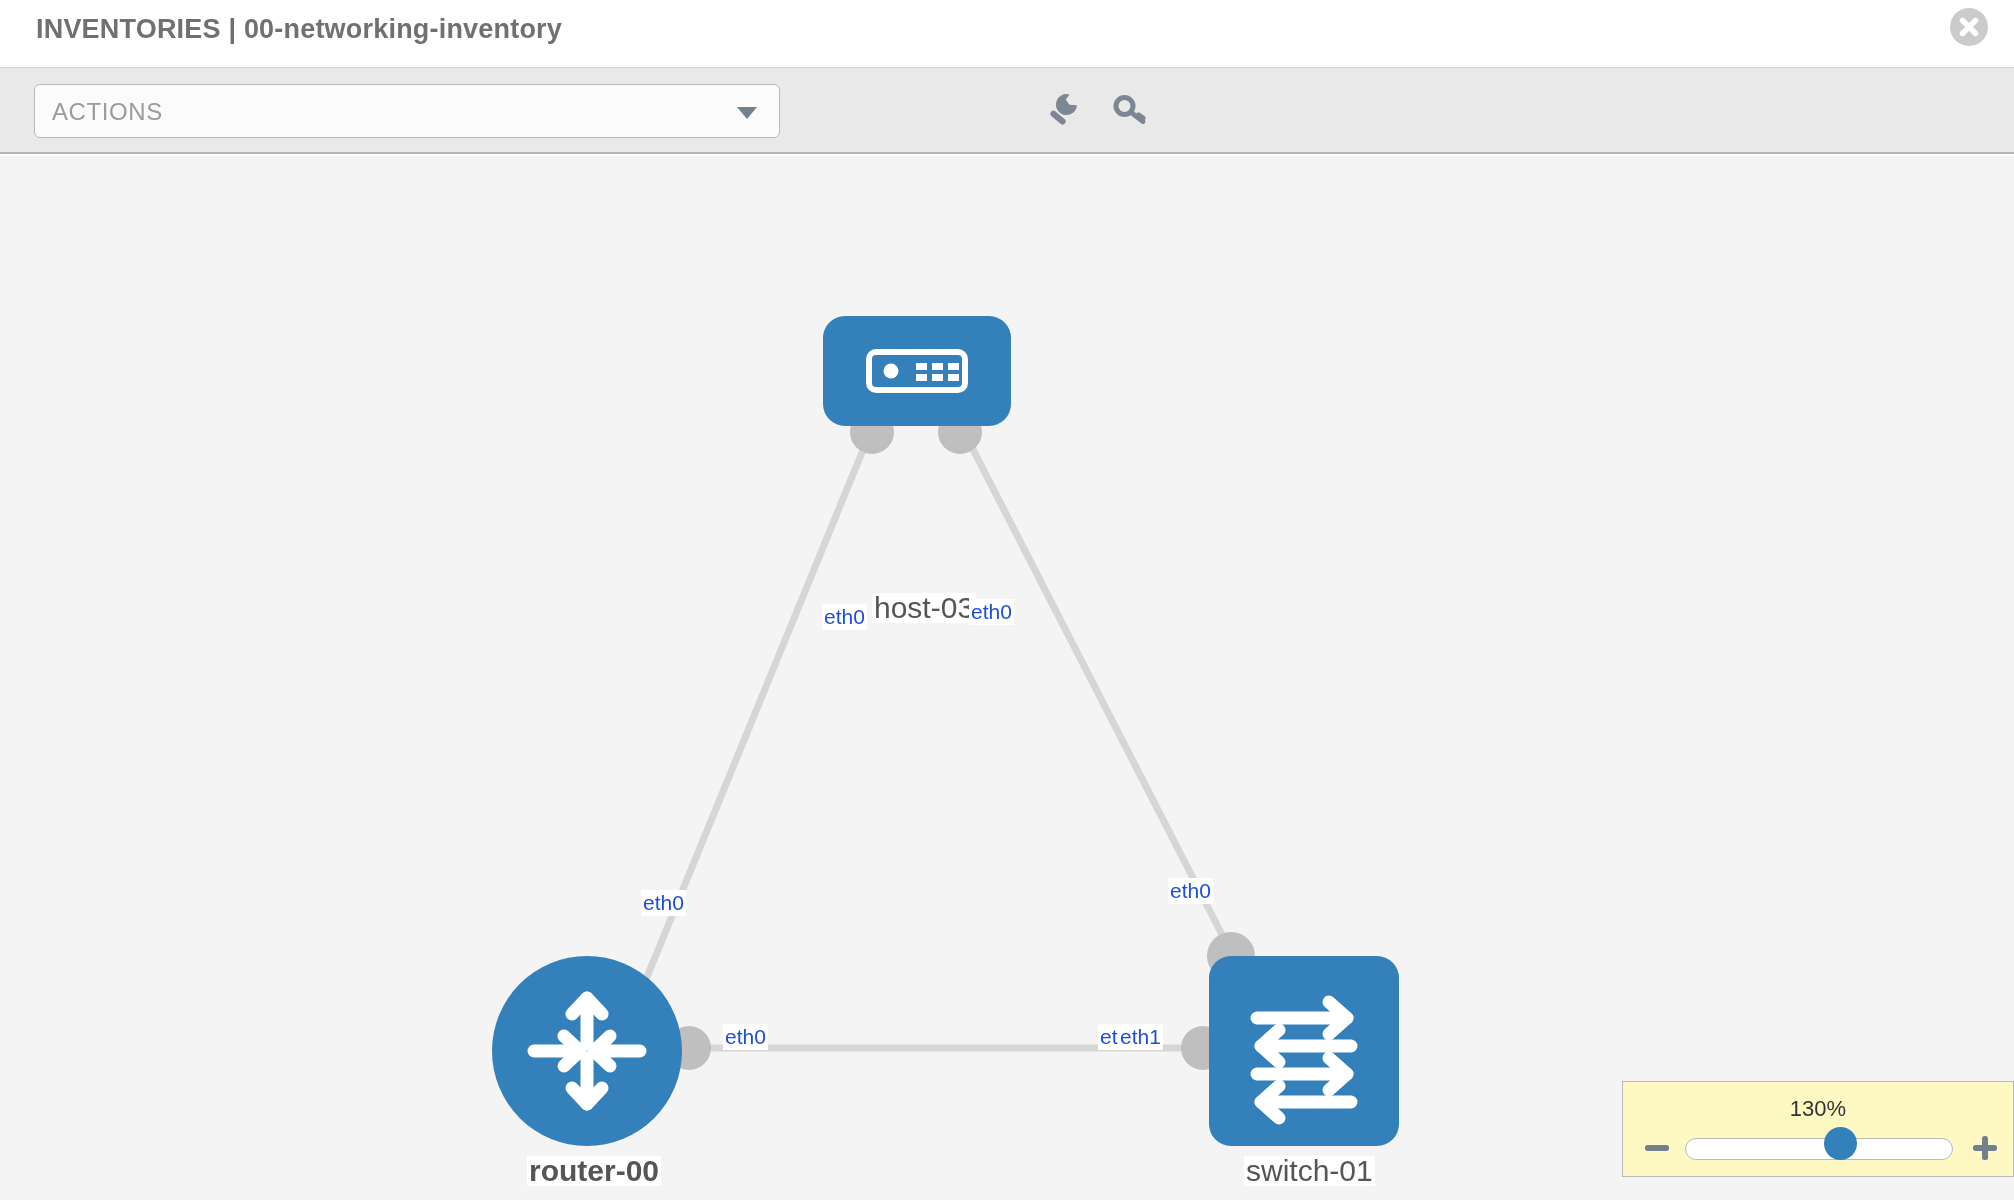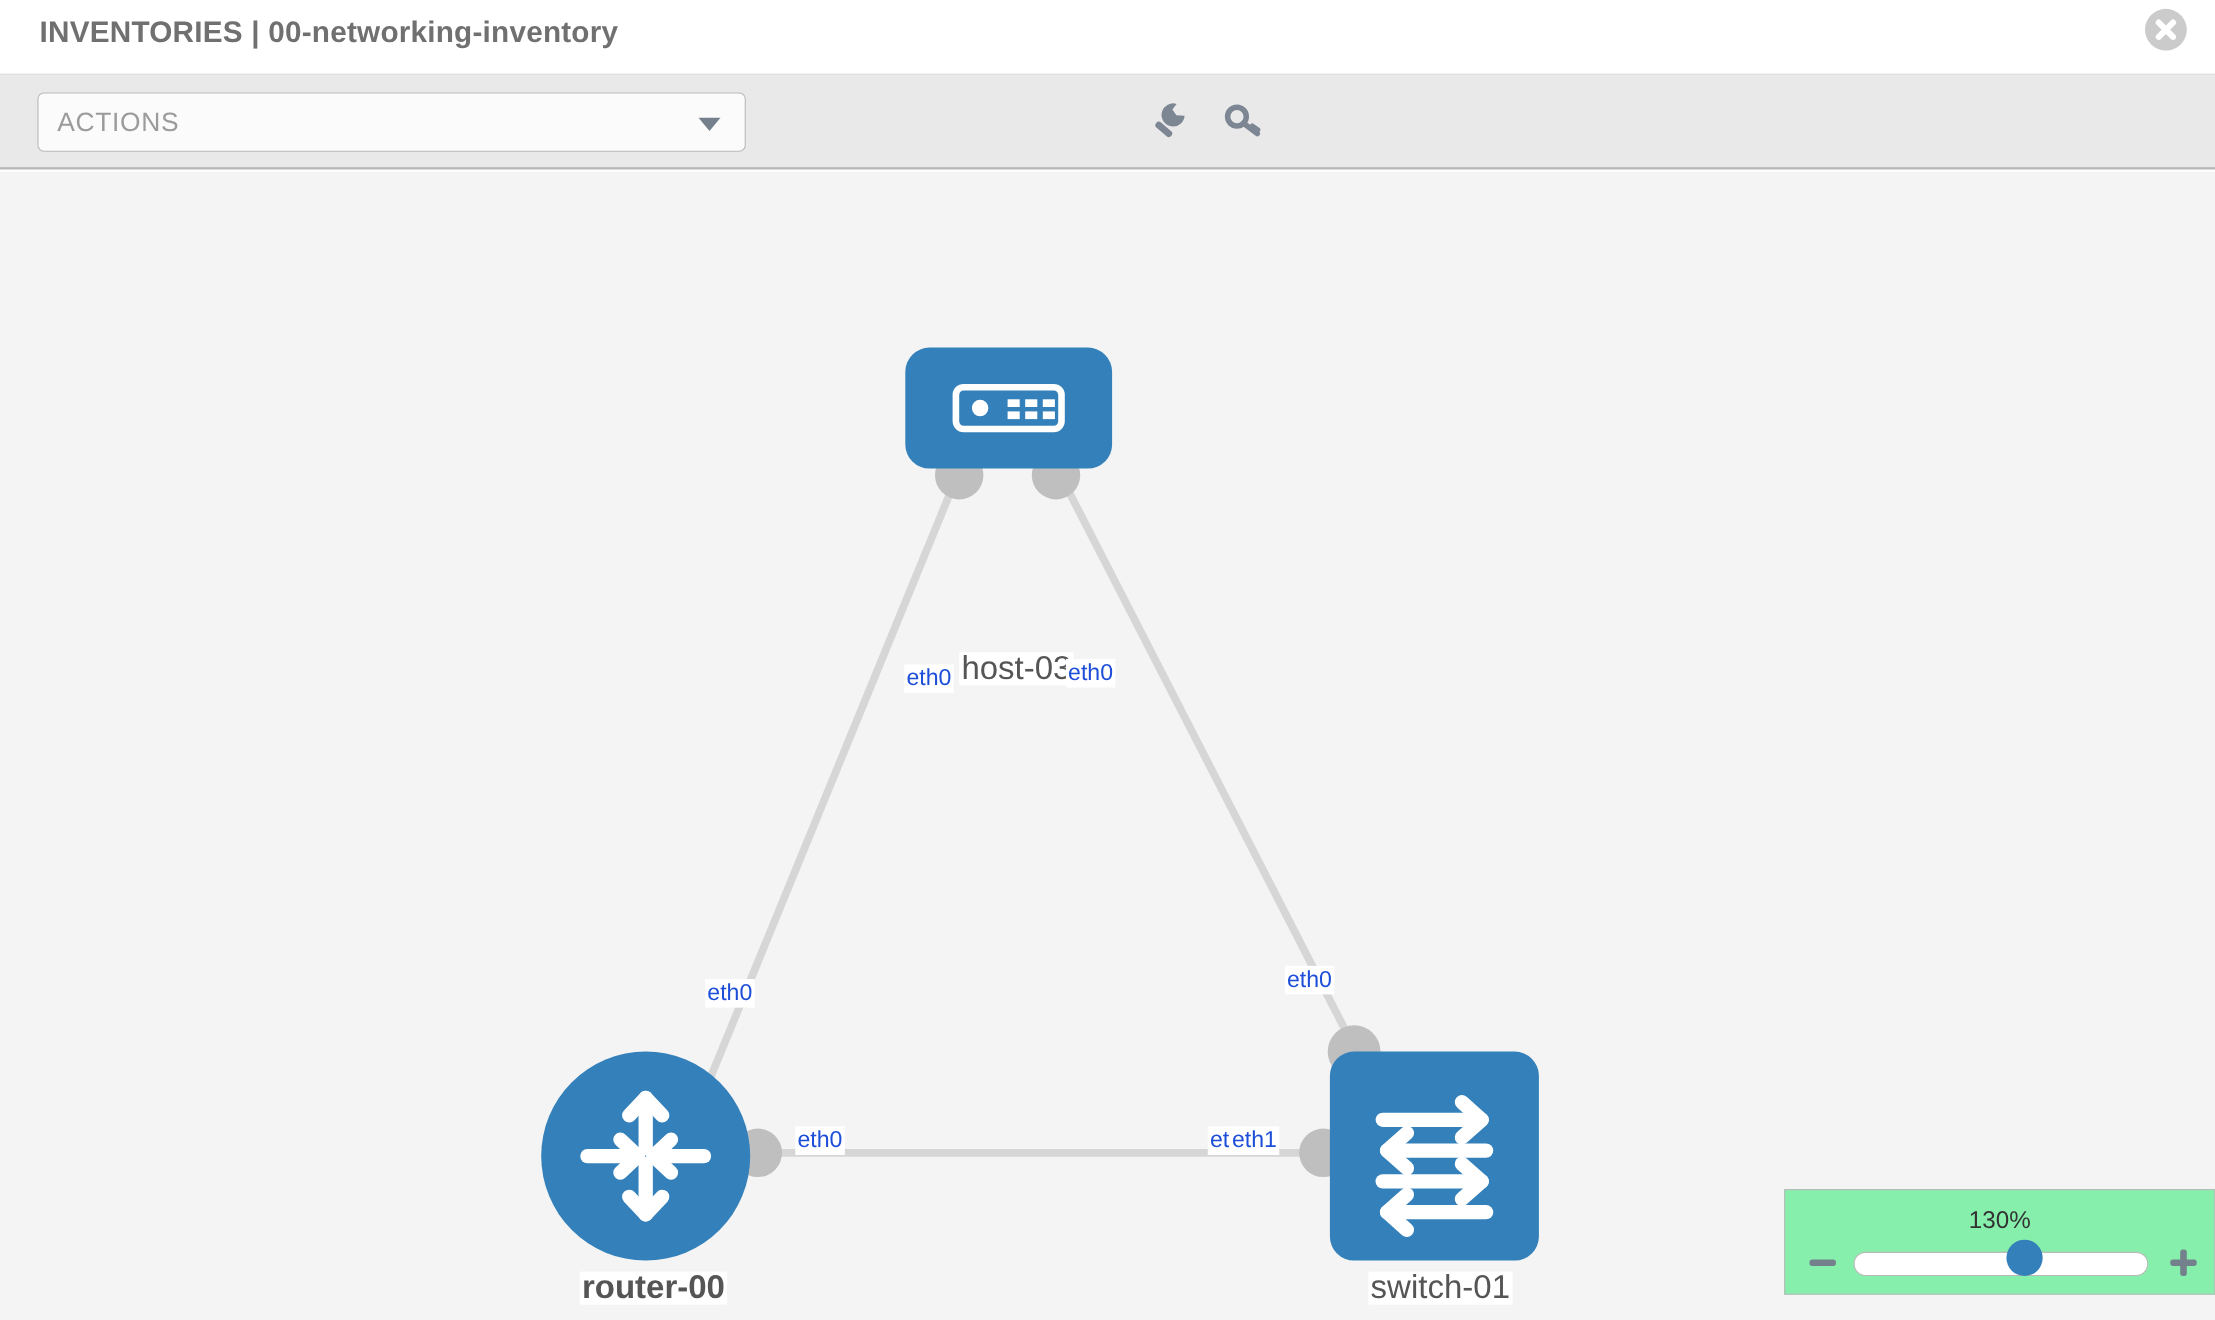--- a/index.html
+++ b/index.html
@@ -51,21 +51,21 @@
     position: absolute;
     left: 0; top: 68px;
     width: 2014px; height: 86px;
     background: #e9e9e9;
     border-bottom: 2px solid #b5b5b5;
   }
 
   .actions-select {
     position: absolute;
     left: 34px; top: 16px;
-    width: 644px; height: 54px;
+    width: 746px; height: 54px;
     background: #fbfbfb;
     border: 1px solid #b9b9b9;
     border-radius: 6px;
   }
   .actions-label {
     position: absolute;
     left: 17px; top: 13px;
     font-size: 24px;
     color: #9b9b9b;
     letter-spacing: 0.6px;
@@ -150,21 +150,21 @@
     white-space: nowrap;
     padding: 0 2px;
     line-height: 26px;
   }
 
   
   .zoom-panel {
     position: absolute;
     left: 1622px; top: 1081px;
     width: 392px; height: 96px;
-    background: #86efac;
+    background: #fef9c3;
     border: 1px solid #b9b9b9;
   }
   .zoom-value {
     position: absolute;
     left: 0; top: 14px;
     width: 100%;
     text-align: center;
     font-size: 22px;
     color: #333333;
   }

